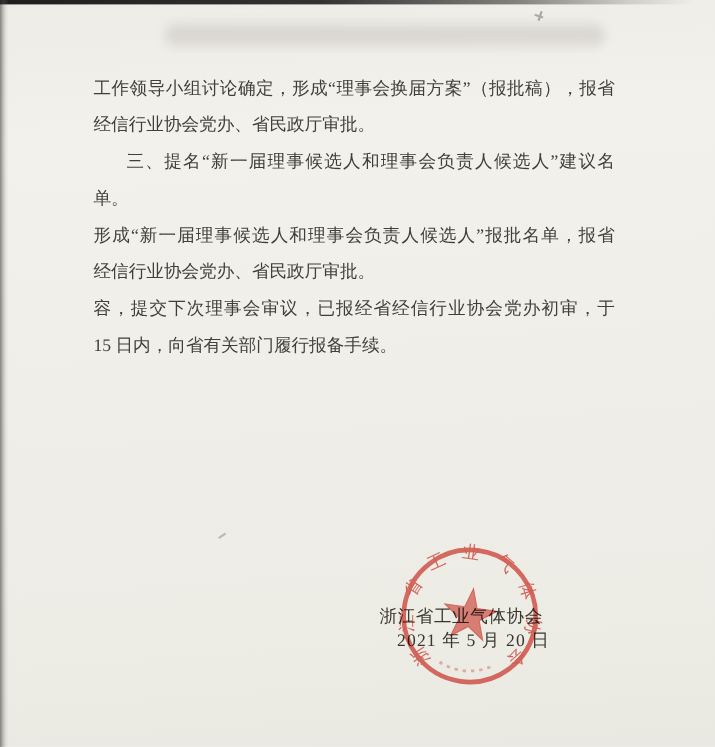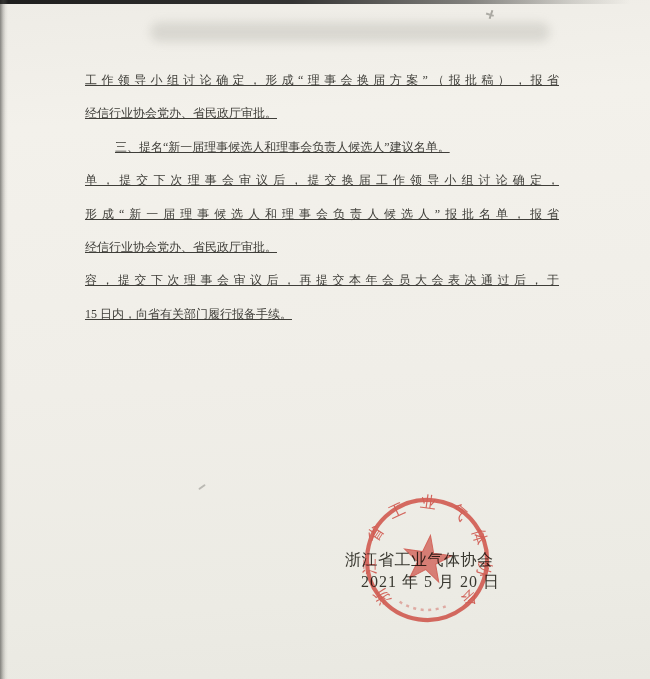--- a/index.html
+++ b/index.html
@@ -31,23 +31,22 @@
   .mark-top-right::after{
     content:"";position:absolute;left:-4px;top:4px;width:8px;height:1.5px;background:#9d9c95;
   }
   .mark-mid{
     position:absolute;left:198px;top:486px;width:8px;height:2px;
     background:#8f8e88;transform:rotate(-35deg);opacity:.55;border-radius:1px;
   }
   
   .text-block{
     position:absolute;left:85px;top:64px;width:474px;
-    font-size:12px;line-height:33.4px;color:#3f3e39;
+    font-size:16px;line-height:33.4px;color:#3f3e39;
     letter-spacing:0;
-    text-decoration:underline;
   }
   .line{
     text-align:justify;text-align-last:justify;
     white-space:normal;
   }
   .line.no-fill{text-align-last:left;}
   .line.indent{text-indent:30px;}
   .signature{
     position:absolute;left:345px;top:550px;
     font-size:16px;color:#38372f;letter-spacing:.5px;white-space:nowrap;
@@ -70,24 +69,23 @@
   <div class="edge-top"></div>
   <div class="edge-left"></div>
   <div class="smudge-band"></div>
   <div class="mark-top-right"></div>
   <div class="mark-mid"></div>
 
   <div class="text-block" id="text-block">
       <div class="line">工作领导小组讨论确定，形成“理事会换届方案”（报批稿），报省</div>
       <div class="line no-fill">经信行业协会党办、省民政厅审批。</div>
       <div class="line indent no-fill">三、提名“新一届理事候选人和理事会负责人候选人”建议名单。</div>
-      <div class="line">单，提交下次理事会审议后，提交换届工作领导小组讨论确定，</div>
       <div class="line">形成“新一届理事候选人和理事会负责人候选人”报批名单，报省</div>
       <div class="line no-fill">经信行业协会党办、省民政厅审批。</div>
-      <div class="line">容，提交下次理事会审议后，再提交本年会员大会表决通过后，于</div>
+      <div class="line">容，提交下次理事会审议，已报经省经信行业协会党办初审，于</div>
       <div class="line no-fill">15 日内，向省有关部门履行报备手续。</div>
     </div>
 
   <div class="signature">浙江省工业气体协会</div>
   <div class="date">2021 年 5 月 20 日</div>
 
   <svg class="stamp" viewBox="-75 -75 150 150" xmlns="http://www.w3.org/2000/svg" xmlns:xlink="http://www.w3.org/1999/xlink">
     <g transform="rotate(8)">
       <circle r="60" fill="none" stroke="currentColor" stroke-width="4.2" stroke-opacity="0.92"></circle>
       <polygon points="0,-25 5.6,-7.7 23.8,-7.7 9.1,3 14.7,20.2 0,9.6 -14.7,20.2 -9.1,3 -23.8,-7.7 -5.6,-7.7" fill="currentColor" fill-opacity="0.78" stroke="currentColor" stroke-opacity="0.9" stroke-width="1"></polygon>

